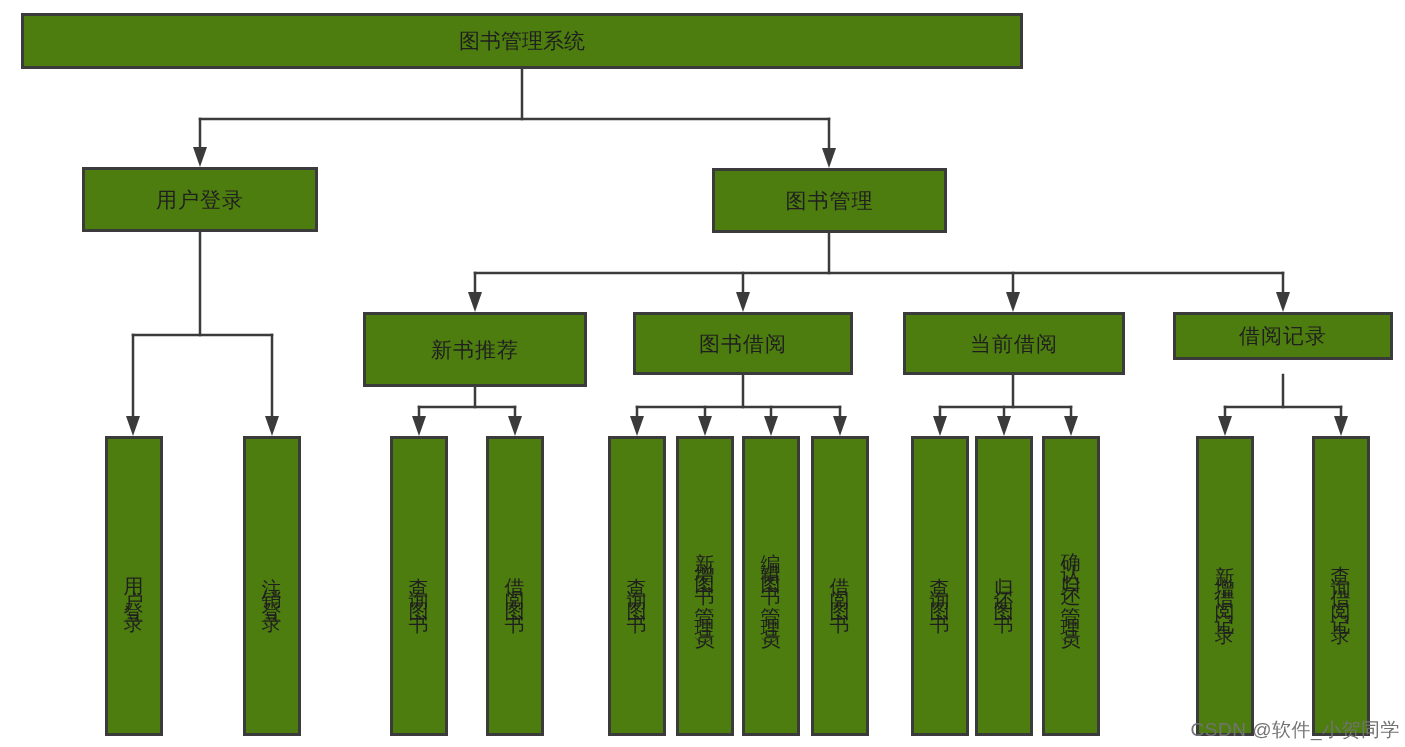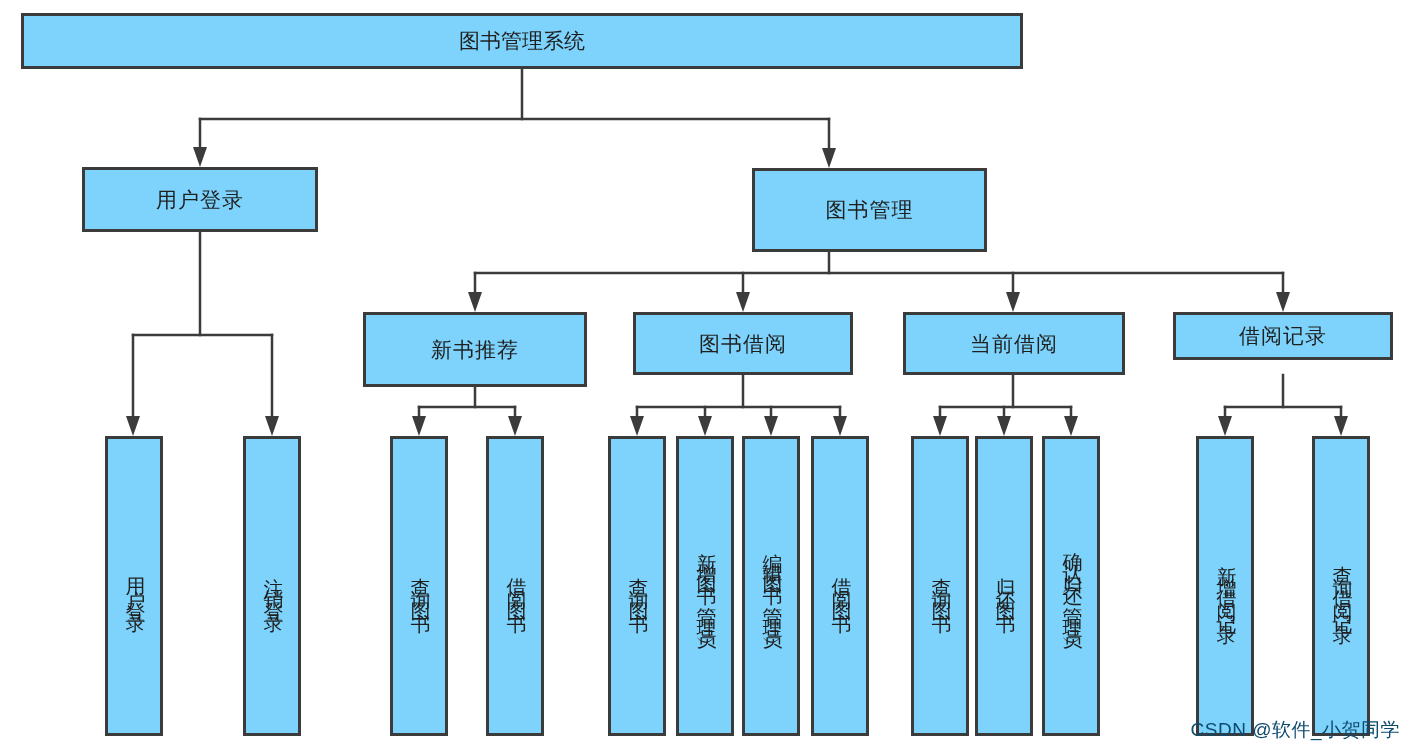--- a/index.html
+++ b/index.html
@@ -13,48 +13,47 @@
   }
   svg.connectors {
     position: absolute;
     left: 0; top: 0;
     width: 1405px; height: 747px;
     z-index: 0;
   }
   .node {
     position: absolute;
     box-sizing: border-box;
-    background: #7dd3fc;
+    background: #4d7c0f;
     border: 3px solid #3b3b3b;
     display: flex;
     align-items: center;
     justify-content: center;
     color: #1f1f1f;
     z-index: 1;
-    font-family: Liberation Mono, monospace;
   }
   .h-node { font-size: 21px; letter-spacing: 1px; }
   .root-node { left: 21px; top: 13px; width: 1002px; height: 56px; font-size: 21px; }
   .leaf {
     top: 436px;
     width: 58px;
     height: 300px;
     writing-mode: vertical-rl;
     text-orientation: mixed;
     font-size: 20px;
     letter-spacing: 12px;
     line-height: 1;
   }
   .leaf.long { letter-spacing: 11px; }
   .watermark {
     position: absolute;
     right: 5px;
     bottom: 4px;
     font-size: 19px;
-    color: #0c4a6e;
+    color: #737373;
     z-index: 3;
     letter-spacing: 0.5px;
     white-space: nowrap;
   }
   .connectors line { stroke: #3b3b3b; stroke-width: 2.5; stroke-linecap: square; }
   .connectors polygon { fill: #3b3b3b; }
 </style>
 </head>
 <body>
 
@@ -132,21 +131,21 @@
       <line x1="1225" y1="407" x2="1225" y2="421"></line>
       <polygon points="1218,416 1232,416 1225,436"></polygon>
       <line x1="1341" y1="407" x2="1341" y2="421"></line>
       <polygon points="1334,416 1348,416 1341,436"></polygon>
     </g>
   </svg>
 
   <div class="node root-node">图书管理系统</div>
 
   <div class="node h-node" style="left:82px; top:167px; width:236px; height:65px;">用户登录</div>
-  <div class="node h-node" style="left:712px; top:168px; width:235px; height:84px;margin-left:40px;">图书管理</div>
+  <div class="node h-node" style="left:712px; top:168px; width:235px; height:65px;">图书管理</div>
 
   <div class="node h-node" style="left:363px; top:312px; width:224px; height:75px;">新书推荐</div>
   <div class="node h-node" style="left:903px; top:312px; width:222px; height:63px;">当前借阅</div>
   <div class="node h-node" style="left:633px; top:312px; width:220px; height:63px;">图书借阅</div>
   <div class="node h-node" style="left:1173px; top:312px; width:220px; height:48px;">借阅记录</div>
 
   <div class="node leaf" style="left:105px;">用户登录</div>
   <div class="node leaf" style="left:243px;">注销登录</div>
 
   <div class="node leaf" style="left:390px;">查询图书</div>

